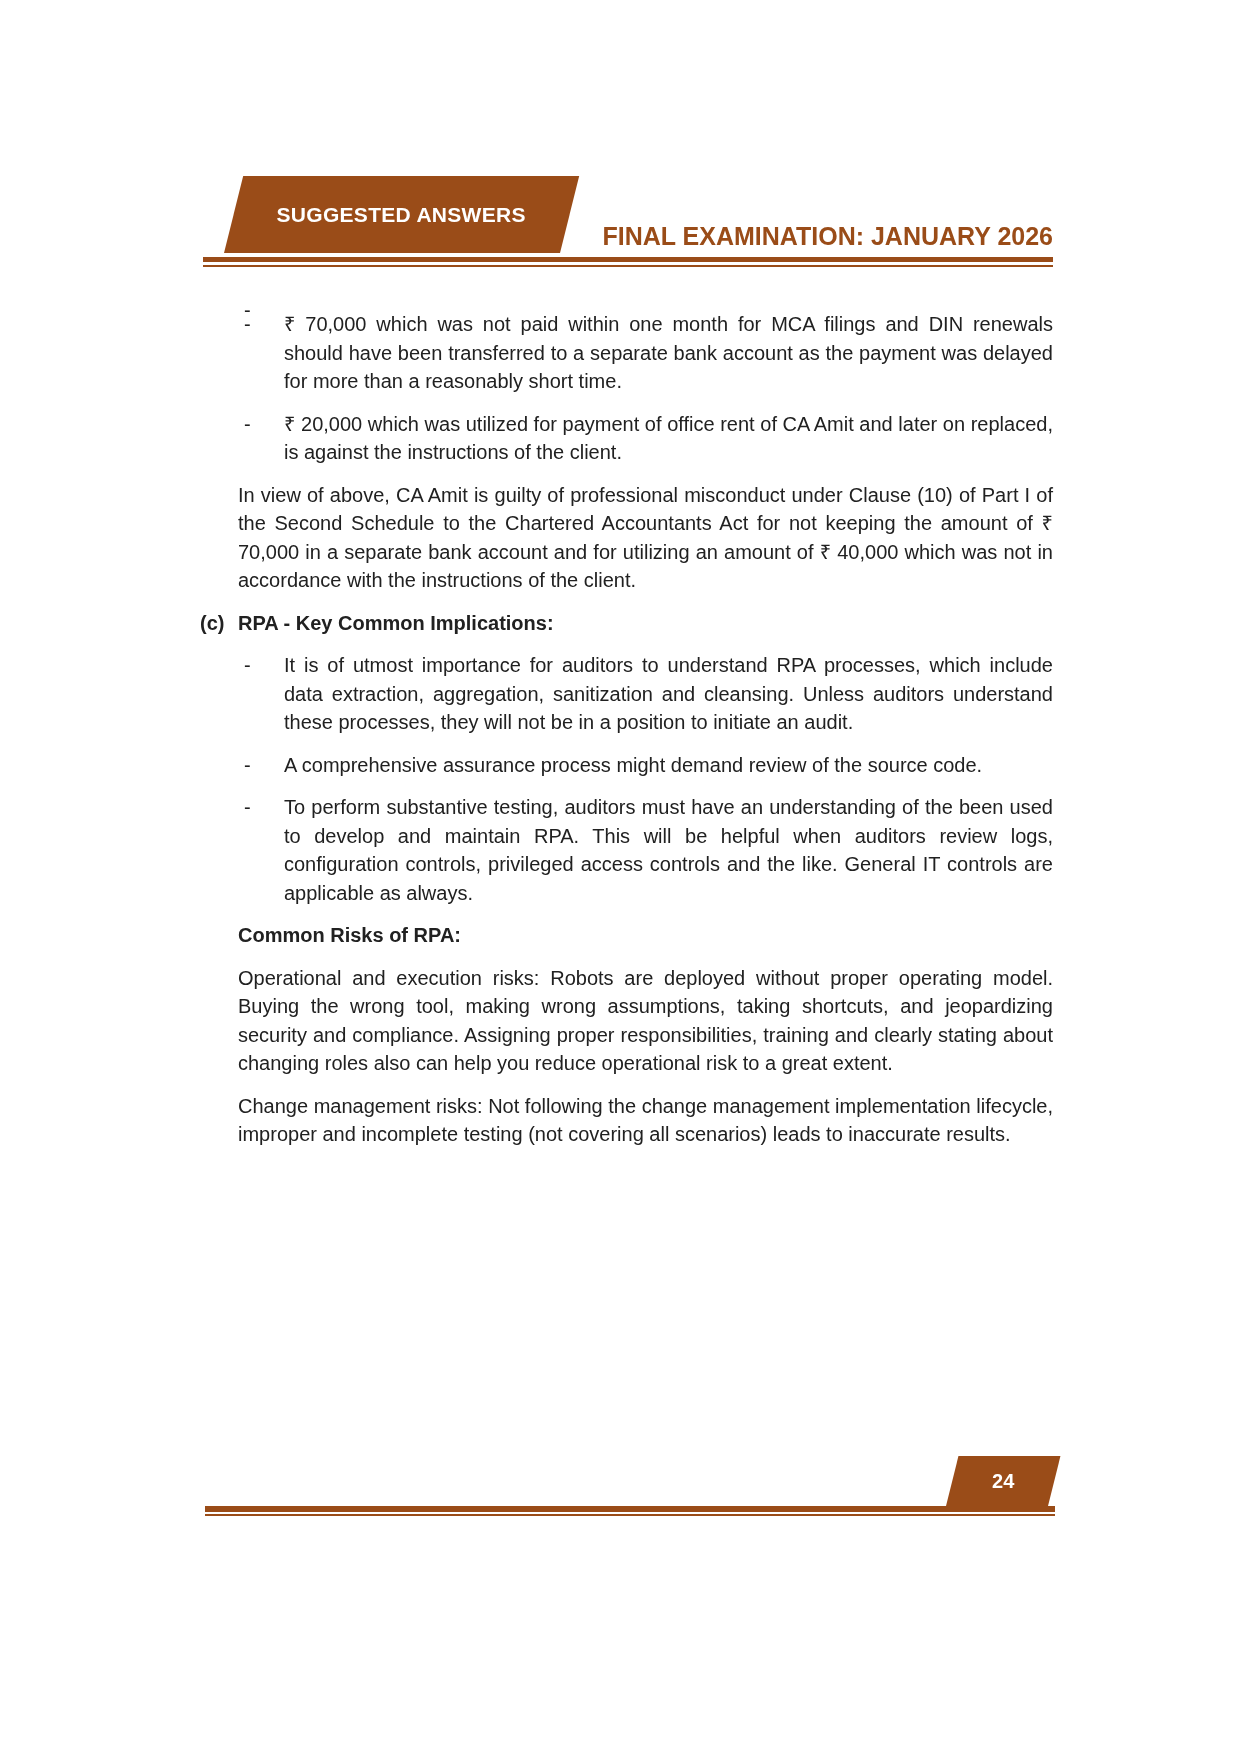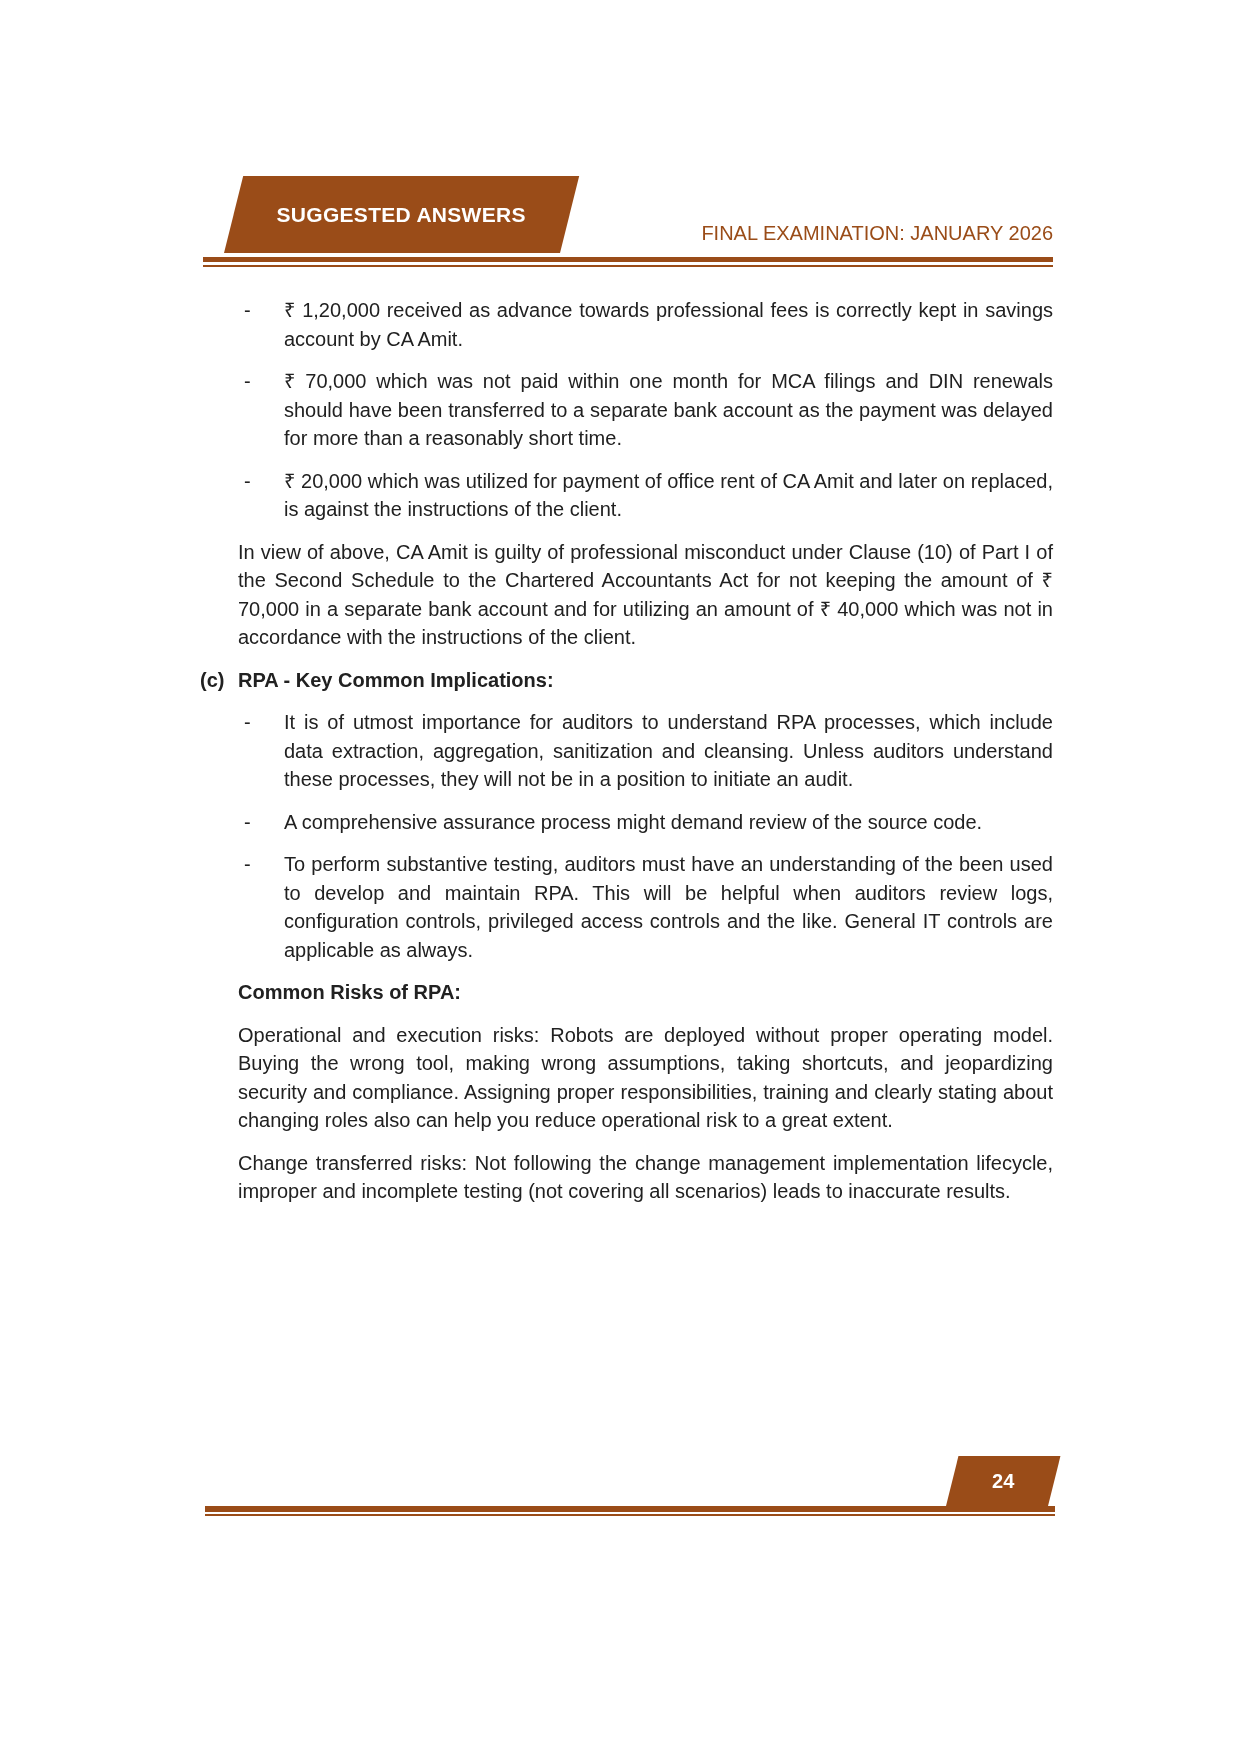--- a/index.html
+++ b/index.html
@@ -30,22 +30,22 @@
     font-weight: bold;
     font-size: 21px;
     letter-spacing: 0.3px;
     white-space: nowrap;
   }
   .exam-title {
     position: absolute;
     left: 580px; top: 222px;
     width: 473px;
     text-align: right;
-    font-weight: normal;
-    font-size: 20px;
+    font-weight: bold;
+    font-size: 25px;
     color: var(--accent);
     white-space: nowrap;
   }
   .header-rule { position: absolute; left: 203px; top: 257px; width: 850px; }
   .rule-thick { height: 5px; background: var(--accent); }
   .rule-gap   { height: 3px; background: transparent; }
   .rule-thin  { height: 2px; background: var(--accent); }
 
   
   .content {
@@ -96,21 +96,20 @@
   <div class="header-rule">
     <div class="rule-thick"></div>
     <div class="rule-gap"></div>
     <div class="rule-thin"></div>
   </div>
 
   <div class="content">
 
     <div class="bullet">
       <span class="dash">-</span>
-      <span>₹ 1,20,000 received as advance towards professional fees is correctly kept in savings account by CA Amit.</span>
     </div>
     <div class="bullet">
       <span class="dash">-</span>
       <span>₹ 70,000 which was not paid within one month for MCA filings and DIN renewals should have been transferred to a separate bank account as the payment was delayed for more than a reasonably short time.</span>
     </div>
     <div class="bullet">
       <span class="dash">-</span>
       <span>₹ 20,000 which was utilized for payment of office rent of CA Amit and later on replaced, is against the instructions of the client.</span>
     </div>
 
@@ -131,21 +130,21 @@
     </div>
     <div class="bullet">
       <span class="dash">-</span>
       <span>To perform substantive testing, auditors must have an understanding of the been used to develop and maintain RPA. This will be helpful when auditors review logs, configuration controls, privileged access controls and the like. General IT controls are applicable as always.</span>
     </div>
 
     <p class="sub-heading">Common Risks of RPA:</p>
 
     <p class="para"><span class="risk-lead">Operational and execution risks:</span><span> Robots are deployed without proper operating model. Buying the wrong tool, making wrong assumptions, taking shortcuts, and jeopardizing security and compliance. Assigning proper responsibilities, training and clearly stating about changing roles also can help you reduce operational risk to a great extent.</span></p>
 
-    <p class="para"><span class="risk-lead">Change transferred risks</span><span>: Not following the change management implementation lifecycle, improper and incomplete testing (not covering all scenarios) leads to inaccurate results.</span></p>
+    <p class="para"><span class="risk-lead">Change management risks</span><span>: Not following the change management implementation lifecycle, improper and incomplete testing (not covering all scenarios) leads to inaccurate results.</span></p>
 
   </div>
 
   <div class="page-badge">
     <span class="badge-label">24</span>
   </div>
   <div class="footer-rule">
     <div class="rule-thick"></div>
     <div class="rule-gap"></div>
     <div class="rule-thin"></div>

